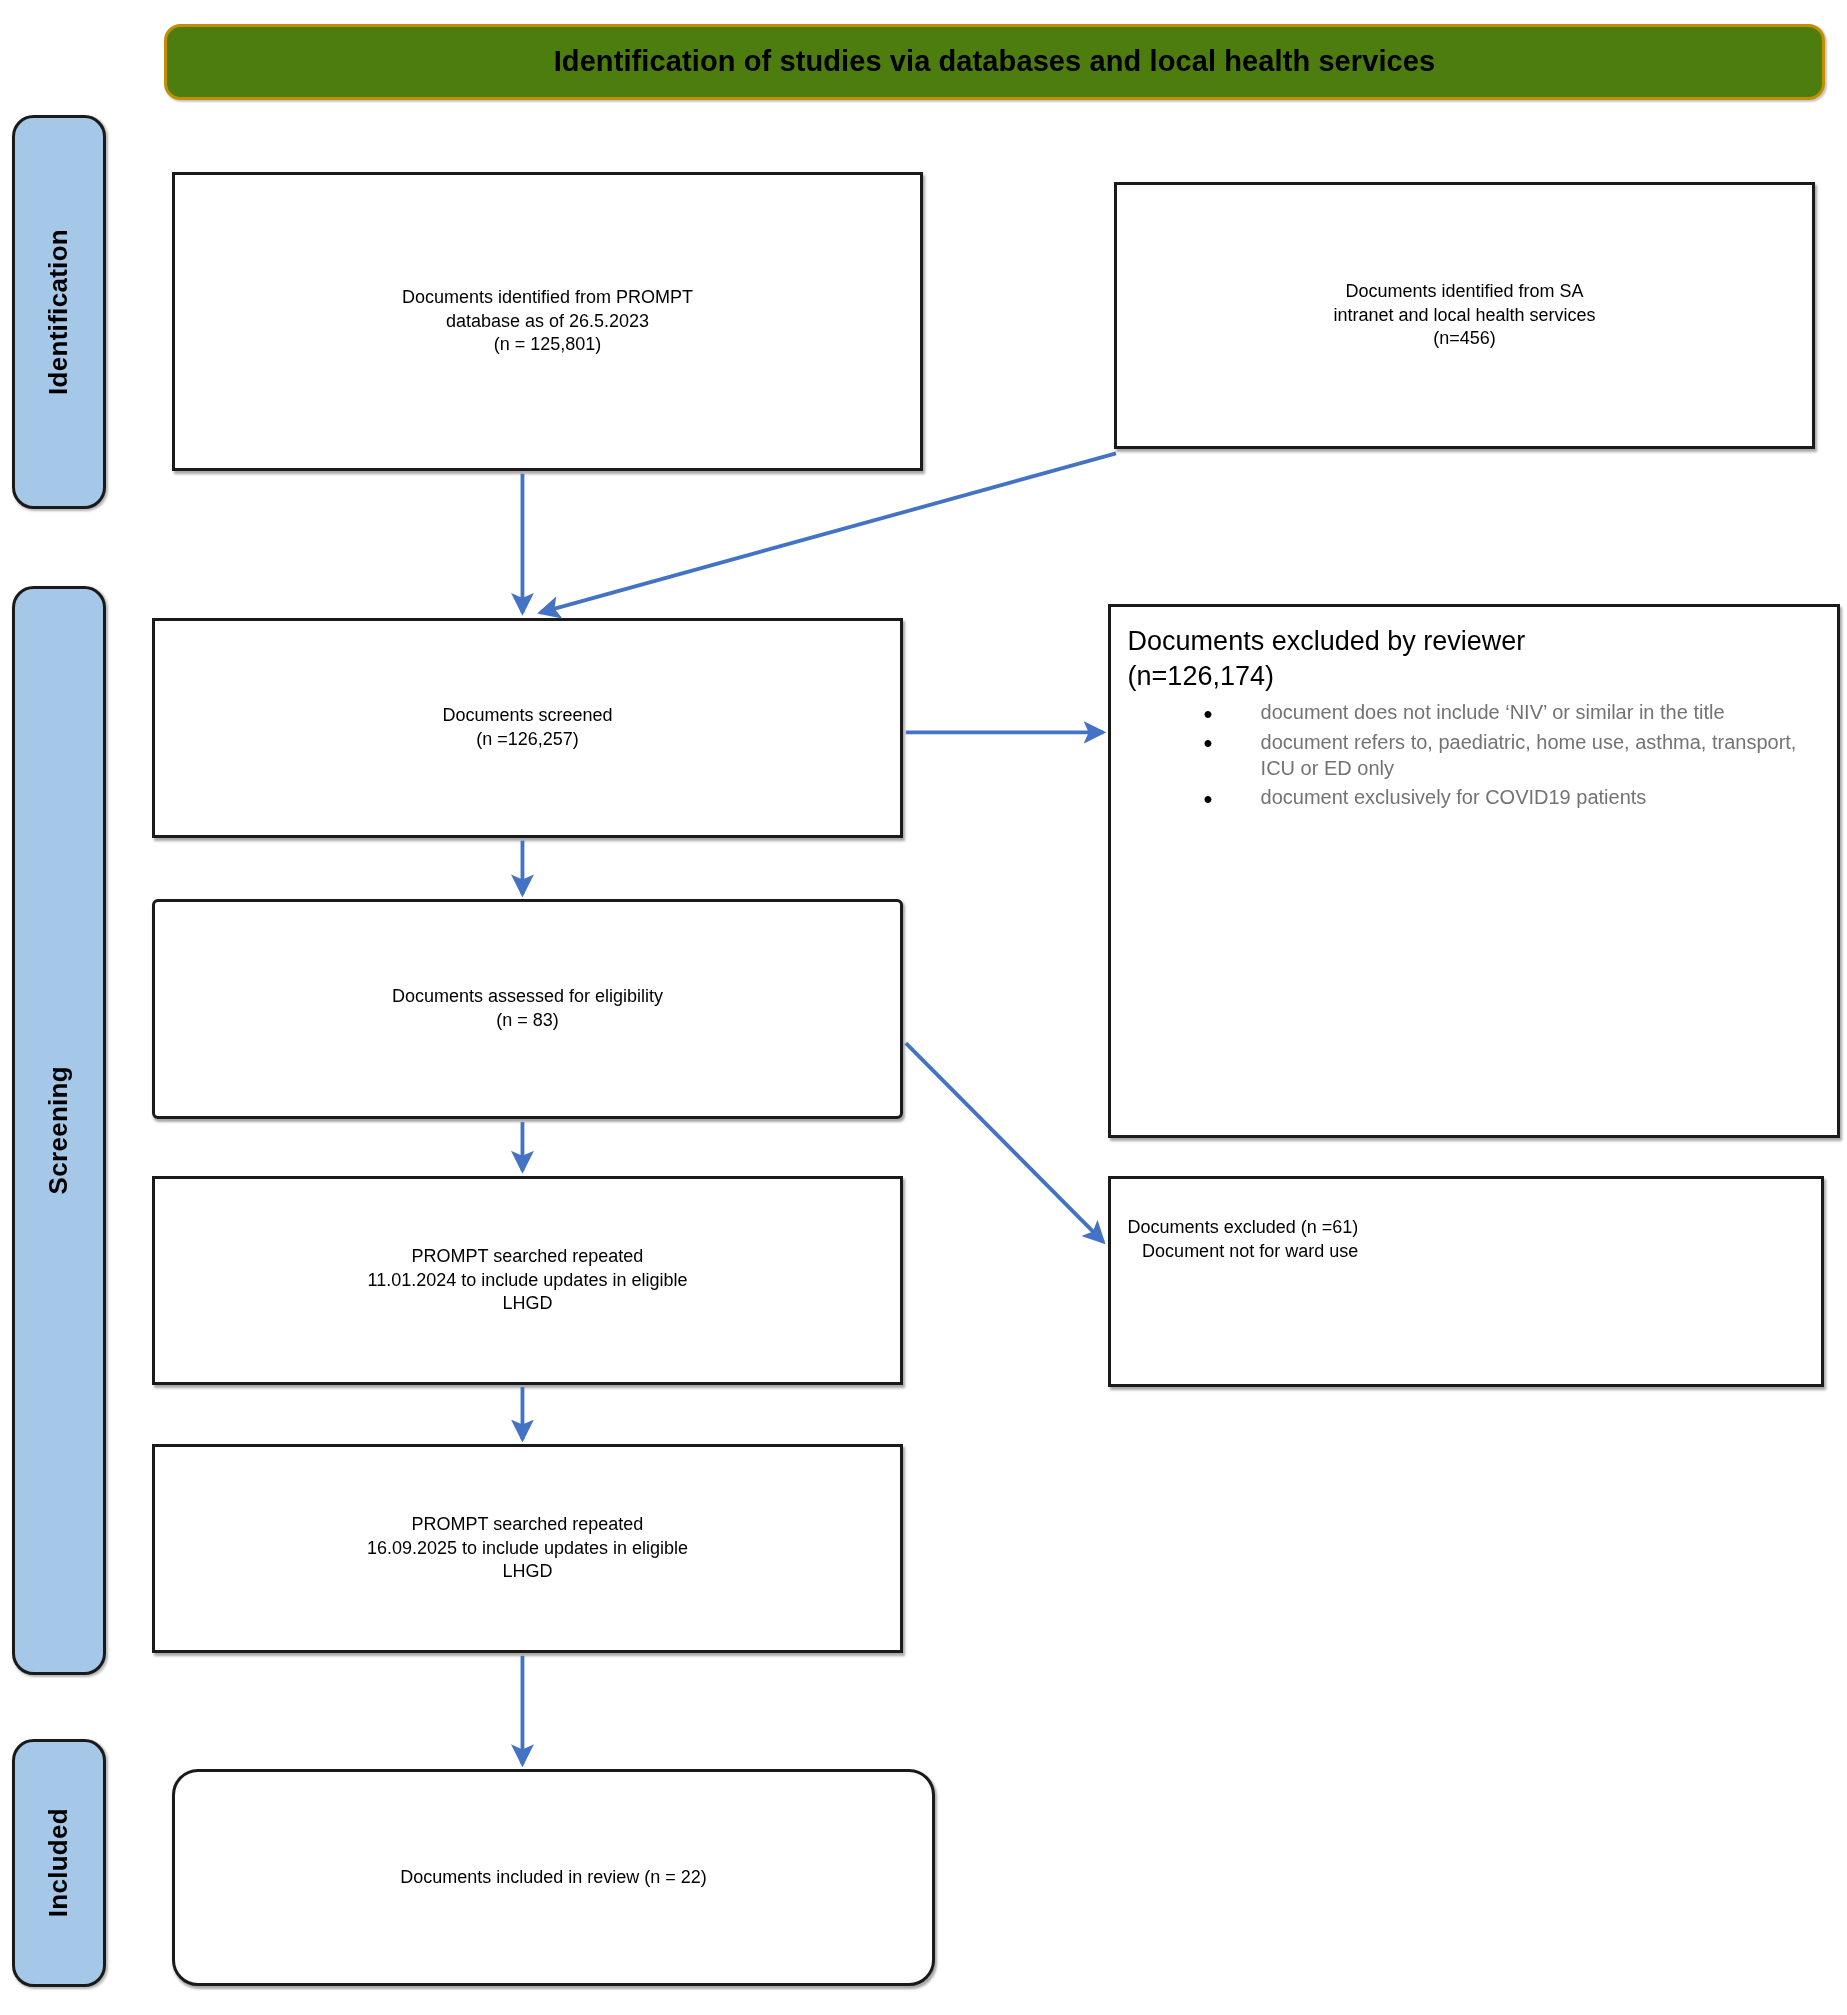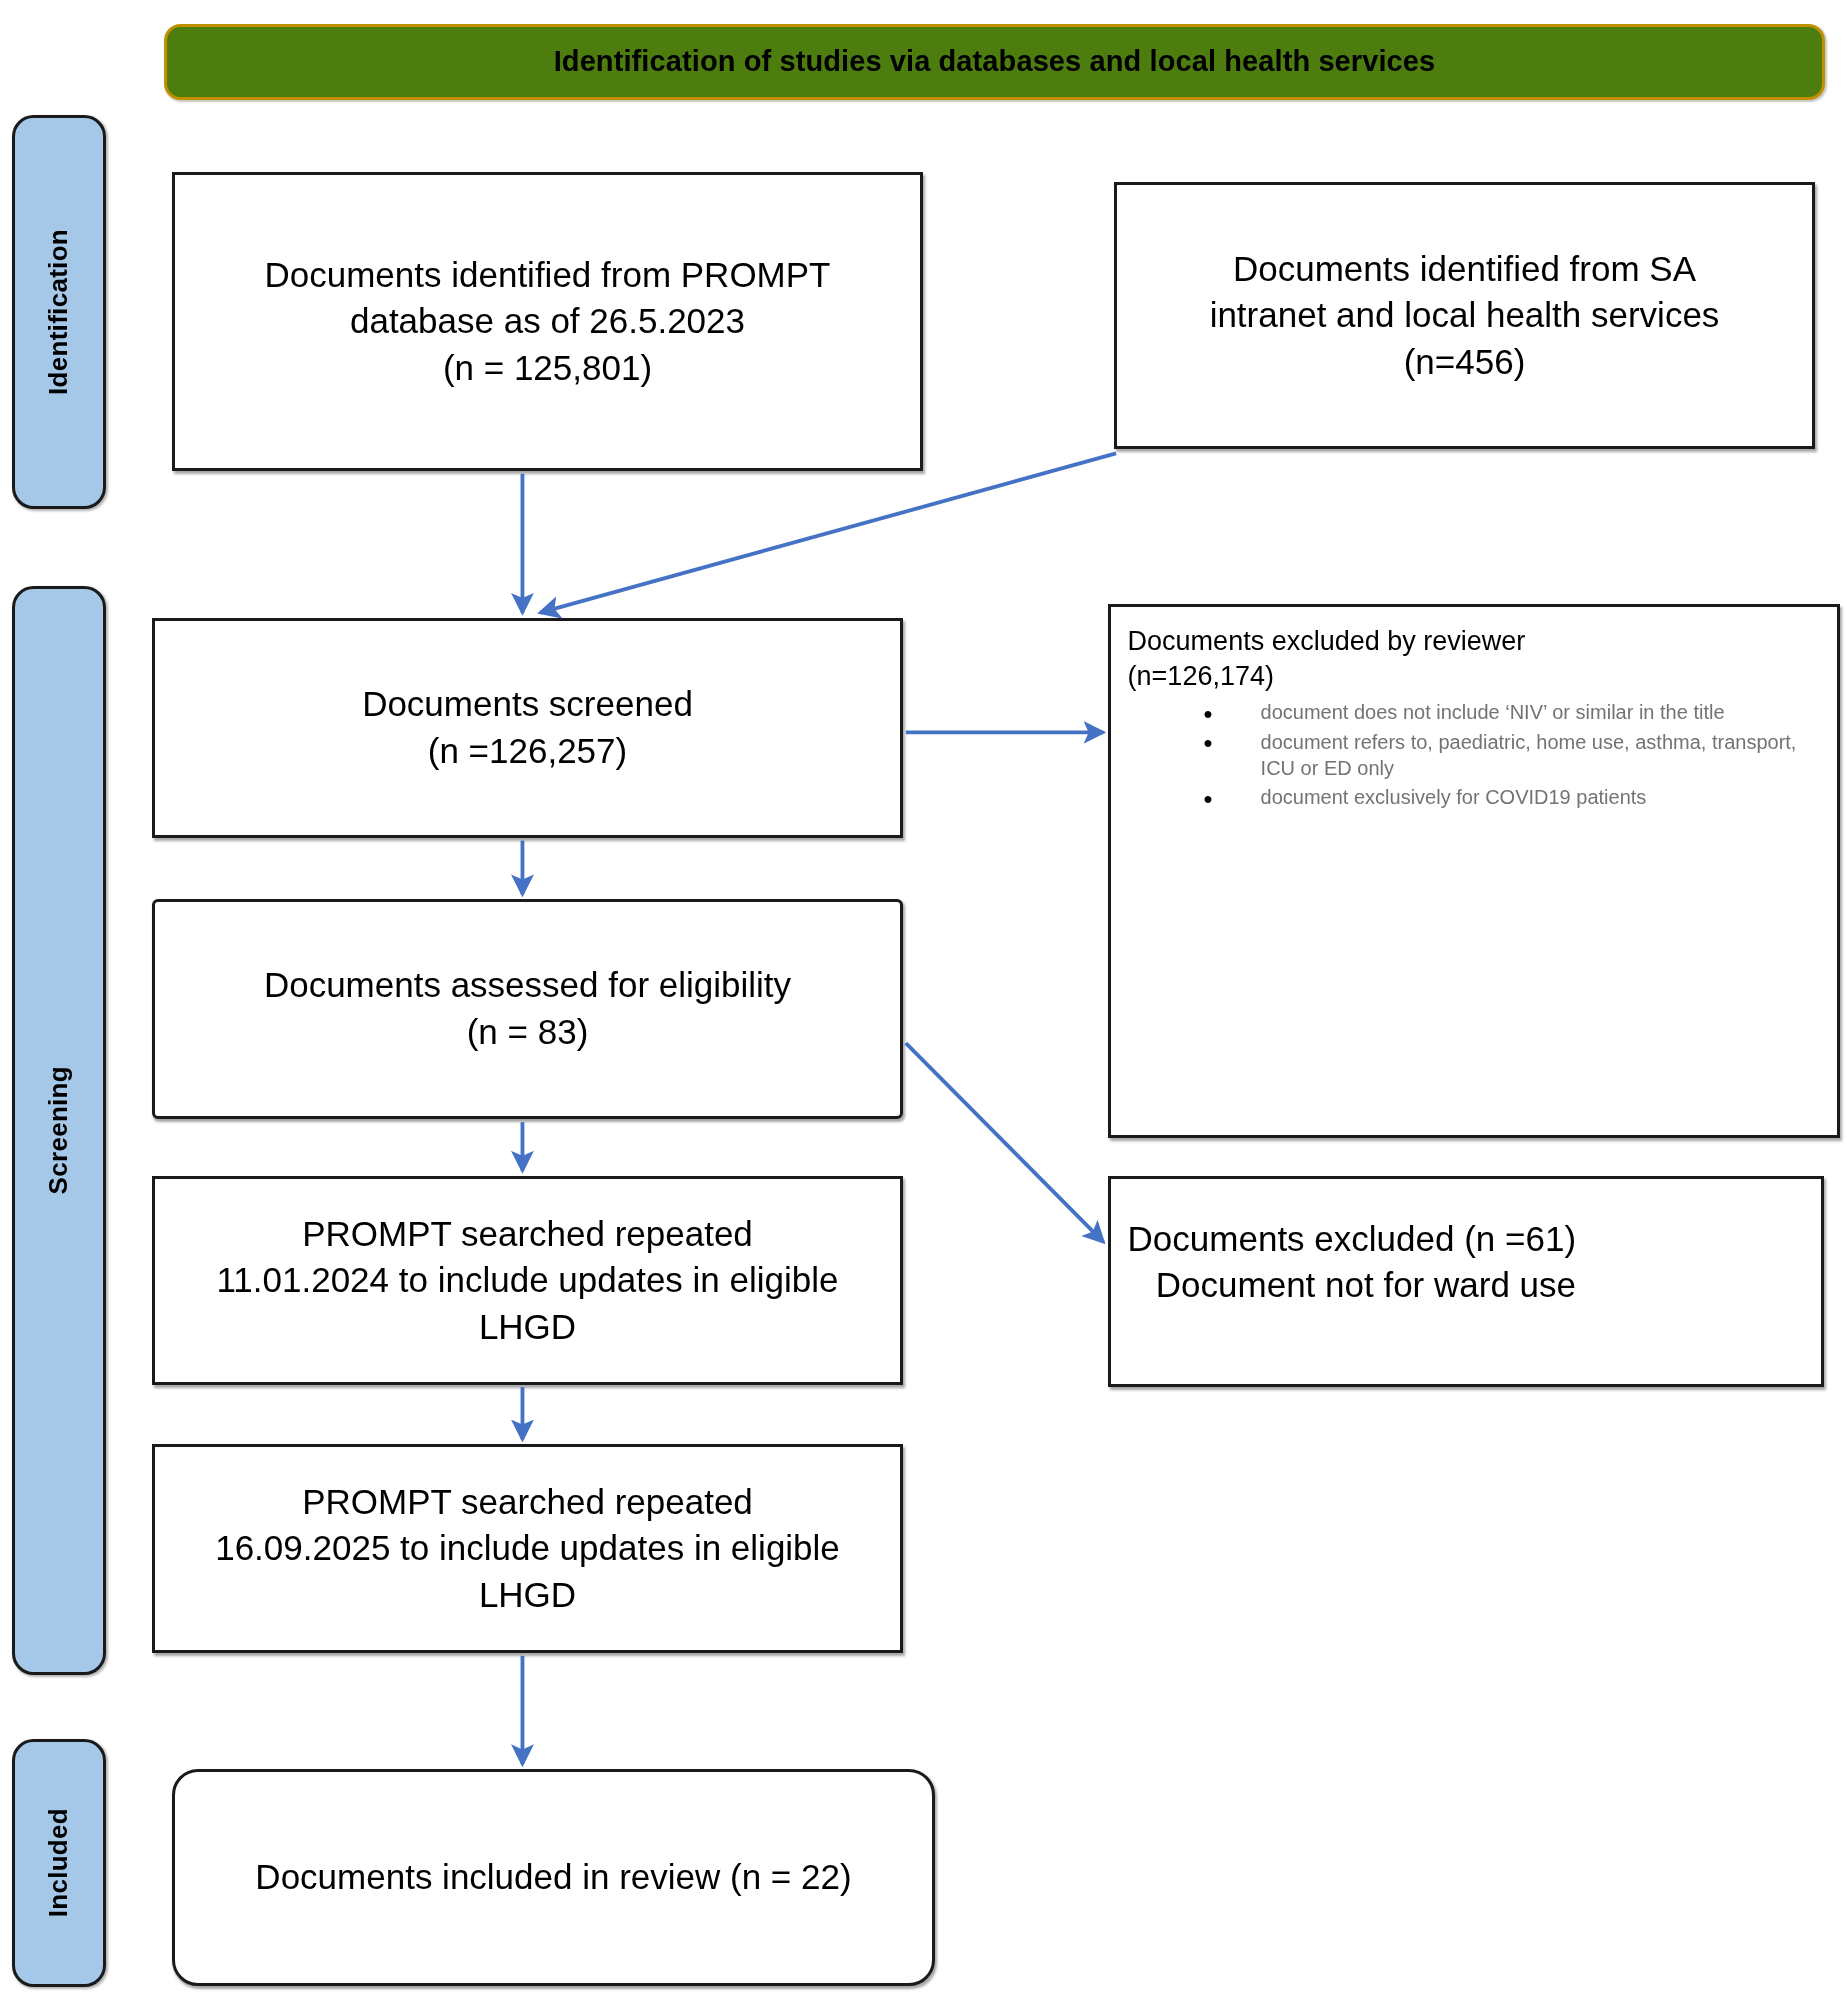--- a/index.html
+++ b/index.html
@@ -75,21 +75,21 @@
     background: #ffffff;
     border: 3.2px solid #1a1a1a;
     box-sizing: border-box;
     box-shadow: 1.9px 2.5px 2.5px rgba(0,0,0,0.35);
     display: flex;
     align-items: center;
     justify-content: center;
     padding: 9px 16.6px;
   }
   .box-text {
-    font-size: 35px;
+    font-size: 18px;
     line-height: 1.33;
     color: #000000;
     text-align: center;
     white-space: pre-line;
   }
   .box.left-align {
     align-items: flex-start;
     justify-content: flex-start;
     padding: 16.6px 16.6px;
   }

